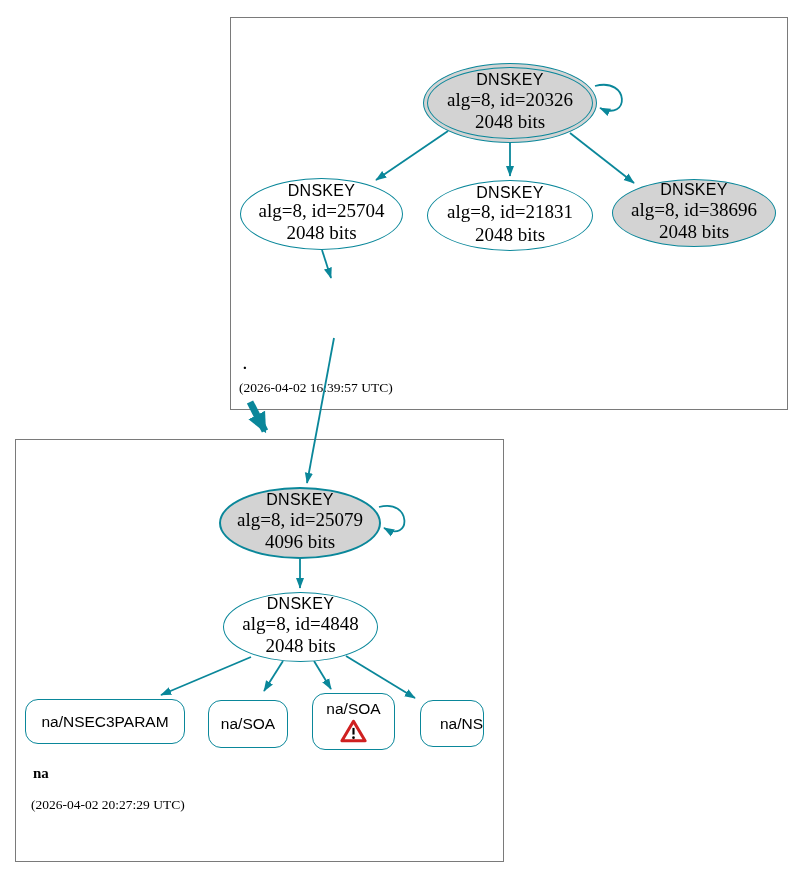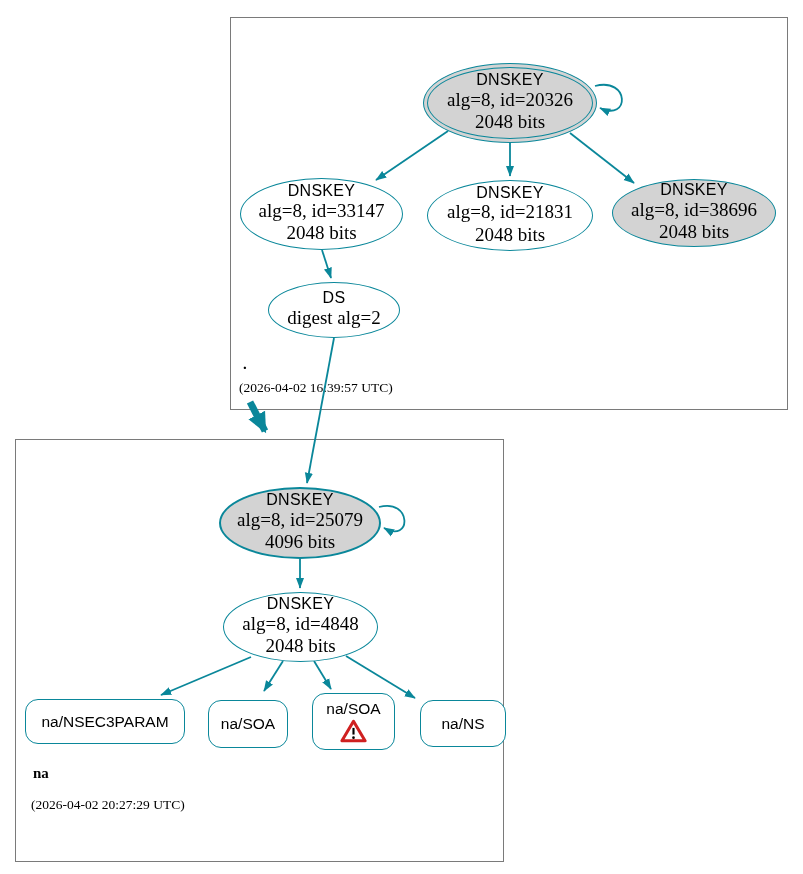--- a/index.html
+++ b/index.html
@@ -69,40 +69,36 @@
   </svg>
 
   <div class="node ellipse gray double" style="left:423px;top:63px;width:174px;height:80px;">
     <div class="ntitle">DNSKEY</div>
     <div class="ndetail">alg=8, id=20326</div>
     <div class="ndetail">2048 bits</div>
   </div>
 
   <div class="node ellipse" style="left:240px;top:178px;width:163px;height:72px;">
     <div class="ntitle">DNSKEY</div>
-    <div class="ndetail">alg=8, id=33147</div>
+    <div class="ndetail">alg=8, id=25704</div>
     <div class="ndetail">2048 bits</div>
   </div>
 
   <div class="node ellipse" style="left:427px;top:180px;width:166px;height:71px;">
     <div class="ntitle">DNSKEY</div>
     <div class="ndetail">alg=8, id=21831</div>
     <div class="ndetail">2048 bits</div>
   </div>
 
   <div class="node ellipse gray" style="left:612px;top:179px;width:164px;height:68px;">
     <div class="ntitle">DNSKEY</div>
     <div class="ndetail">alg=8, id=38696</div>
     <div class="ndetail">2048 bits</div>
   </div>
 
-  <div class="node ellipse" style="left:268px;top:282px;width:132px;height:56px;">
-    <div class="ntitle">DS</div>
-    <div class="ndetail">digest alg=2</div>
-  </div>
 
   <div class="node ellipse gray thick" style="left:219px;top:487px;width:162px;height:72px;">
     <div class="ntitle">DNSKEY</div>
     <div class="ndetail">alg=8, id=25079</div>
     <div class="ndetail">4096 bits</div>
   </div>
 
   <div class="node ellipse" style="left:223px;top:592px;width:155px;height:70px;">
     <div class="ntitle">DNSKEY</div>
     <div class="ndetail">alg=8, id=4848</div>
@@ -119,17 +115,17 @@
 
   <div class="node rrset" style="left:312px;top:693px;width:83px;height:57px;">
     <span class="rlabel">na/SOA</span>
     <svg class="warn-icon" width="27" height="24" viewBox="0 0 30 27">
       <polygon points="15,2.5 28,24.5 2,24.5" fill="#ffffff" stroke="#cf2020" stroke-width="3.4" stroke-linejoin="round"></polygon>
       <line x1="15" y1="10" x2="15" y2="17.5" stroke="#000000" stroke-width="2.4"></line>
       <circle cx="15" cy="21" r="1.5" fill="#000000"></circle>
     </svg>
   </div>
 
-  <div class="node rrset" style="left:420px;top:700px;width:86px;height:47px;">
+  <div class="node rrset" style="left:420px;top:700px;width:64px;height:47px;align-items:flex-end;">
     <span class="rlabel">na/NS</span>
   </div>
 
 </div>
 
 </body></html>

